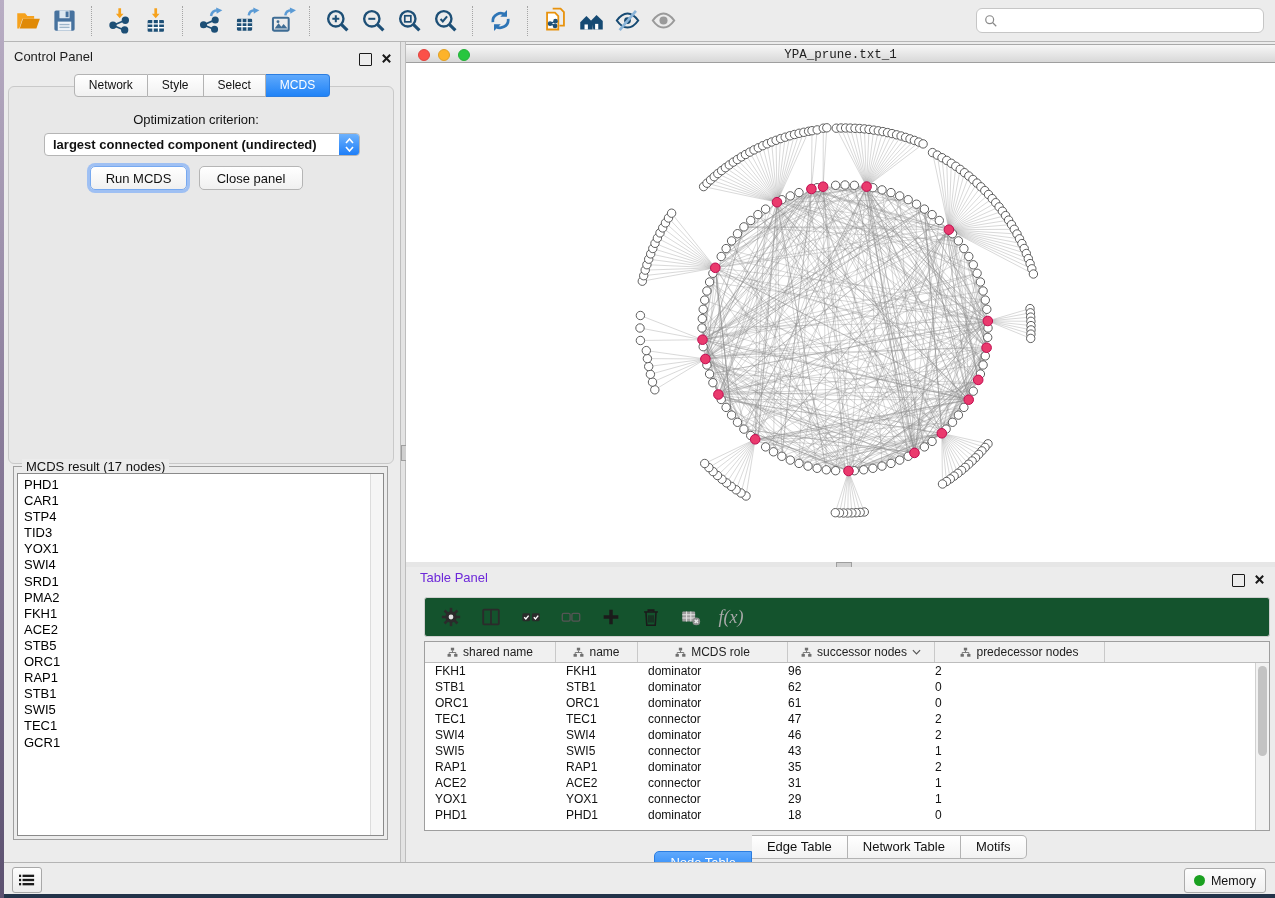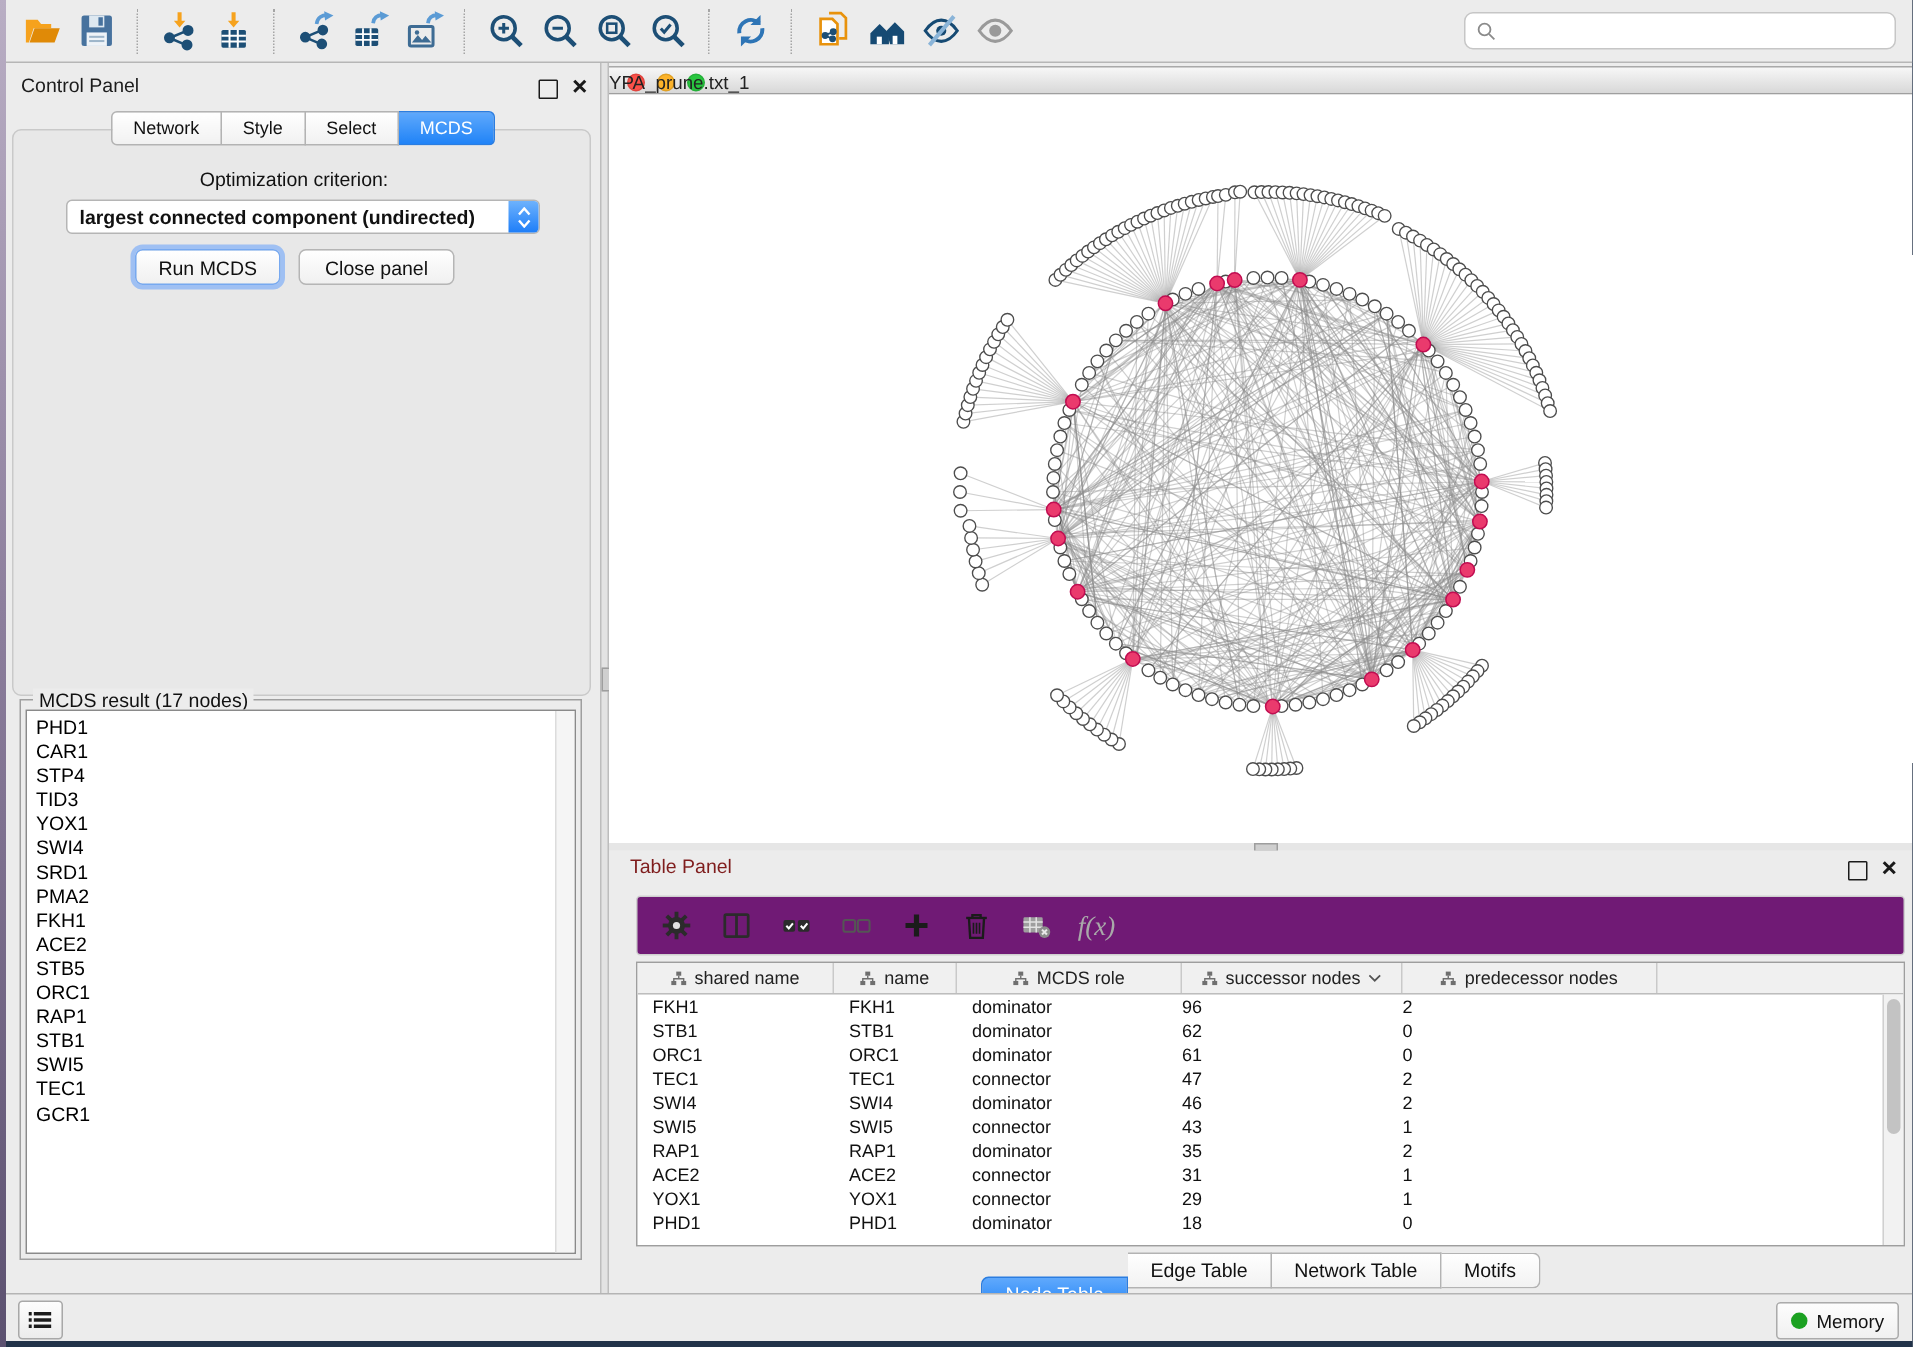--- a/index.html
+++ b/index.html
@@ -66,31 +66,31 @@
   #hsplit-grab{position:absolute;left:430px;top:0px;width:14px;height:4px;background:#cfcfcf;border:1px solid #9e9e9e;}
 
   
   #network-window{position:absolute;left:402px;top:42px;width:869px;height:520px;}
   #net-titlebar{position:absolute;left:0;top:2px;width:100%;height:19px;
     background:linear-gradient(#f7f7f7,#d8d8d8);border-top:1px solid #a9a9a9;border-bottom:1px solid #9f9f9f;box-sizing:border-box;}
   .tl{position:absolute;top:3.5px;width:12px;height:12px;border-radius:50%;}
   #tl-red{left:12px;background:#fb5149;border:1px solid #e0443e;box-sizing:border-box;}
   #tl-yellow{left:32px;background:#fdb32a;border:1px solid #e0a024;box-sizing:border-box;}
   #tl-green{left:52px;background:#28c63f;border:1px solid #24b039;box-sizing:border-box;}
-  #net-title{position:absolute;left:0;top:3px;width:100%;text-align:left;font-size:12.5px;color:#222;}
+  #net-title{position:absolute;left:0;top:3px;width:100%;text-align:center;font-size:12.5px;color:#222;font-family:Liberation Mono, monospace;}
   #net-canvas{position:absolute;left:0;top:21px;width:869px;height:499px;background:#fff;}
   #net-canvas svg{display:block;}
   .ringnode{fill:#fff;stroke:#4d4d4d;stroke-width:.9;}
   .hubnode{fill:#ea3a6d;stroke:#c00d51;stroke-width:1;}
 
   
   #table-panel{position:absolute;left:402px;top:567px;width:869px;height:295px;background:#ececec;}
-  #tp-title{position:absolute;left:14px;top:3px;font-size:13px;color:#7f1d1d;}
+  #tp-title{position:absolute;left:14px;top:3px;font-size:13px;color:#6d28d9;}
   #tp-header-btns{right:10px;top:4px;}
-  #tp-toolbar{position:absolute;left:18px;top:30px;width:846px;height:40px;background:#701a75;
+  #tp-toolbar{position:absolute;left:18px;top:30px;width:846px;height:40px;background:#14532d;
     border:1px solid #cfcfcf;border-radius:3px;display:flex;align-items:center;padding-left:8px;box-sizing:border-box;gap:4px;}
   .tpi{width:36px;height:32px;display:flex;align-items:center;justify-content:center;}
   .tpi svg{width:22px;height:22px;}
   .fx{font-family:"Liberation Serif",serif;font-style:italic;font-size:18px;color:#a9a9a9;}
 
   #node-table{position:absolute;left:18px;top:74px;width:846px;height:190px;background:#fff;
     border:1px solid #9e9e9e;box-sizing:border-box;overflow:hidden;}
   #nt-header{display:flex;height:21px;background:#f0f0f0;border-bottom:1px solid #bdbdbd;box-sizing:border-box;}
   .th{display:flex;align-items:center;justify-content:center;gap:5px;font-size:12px;color:#222;
     border-right:1px solid #c9c9c9;box-sizing:border-box;}

